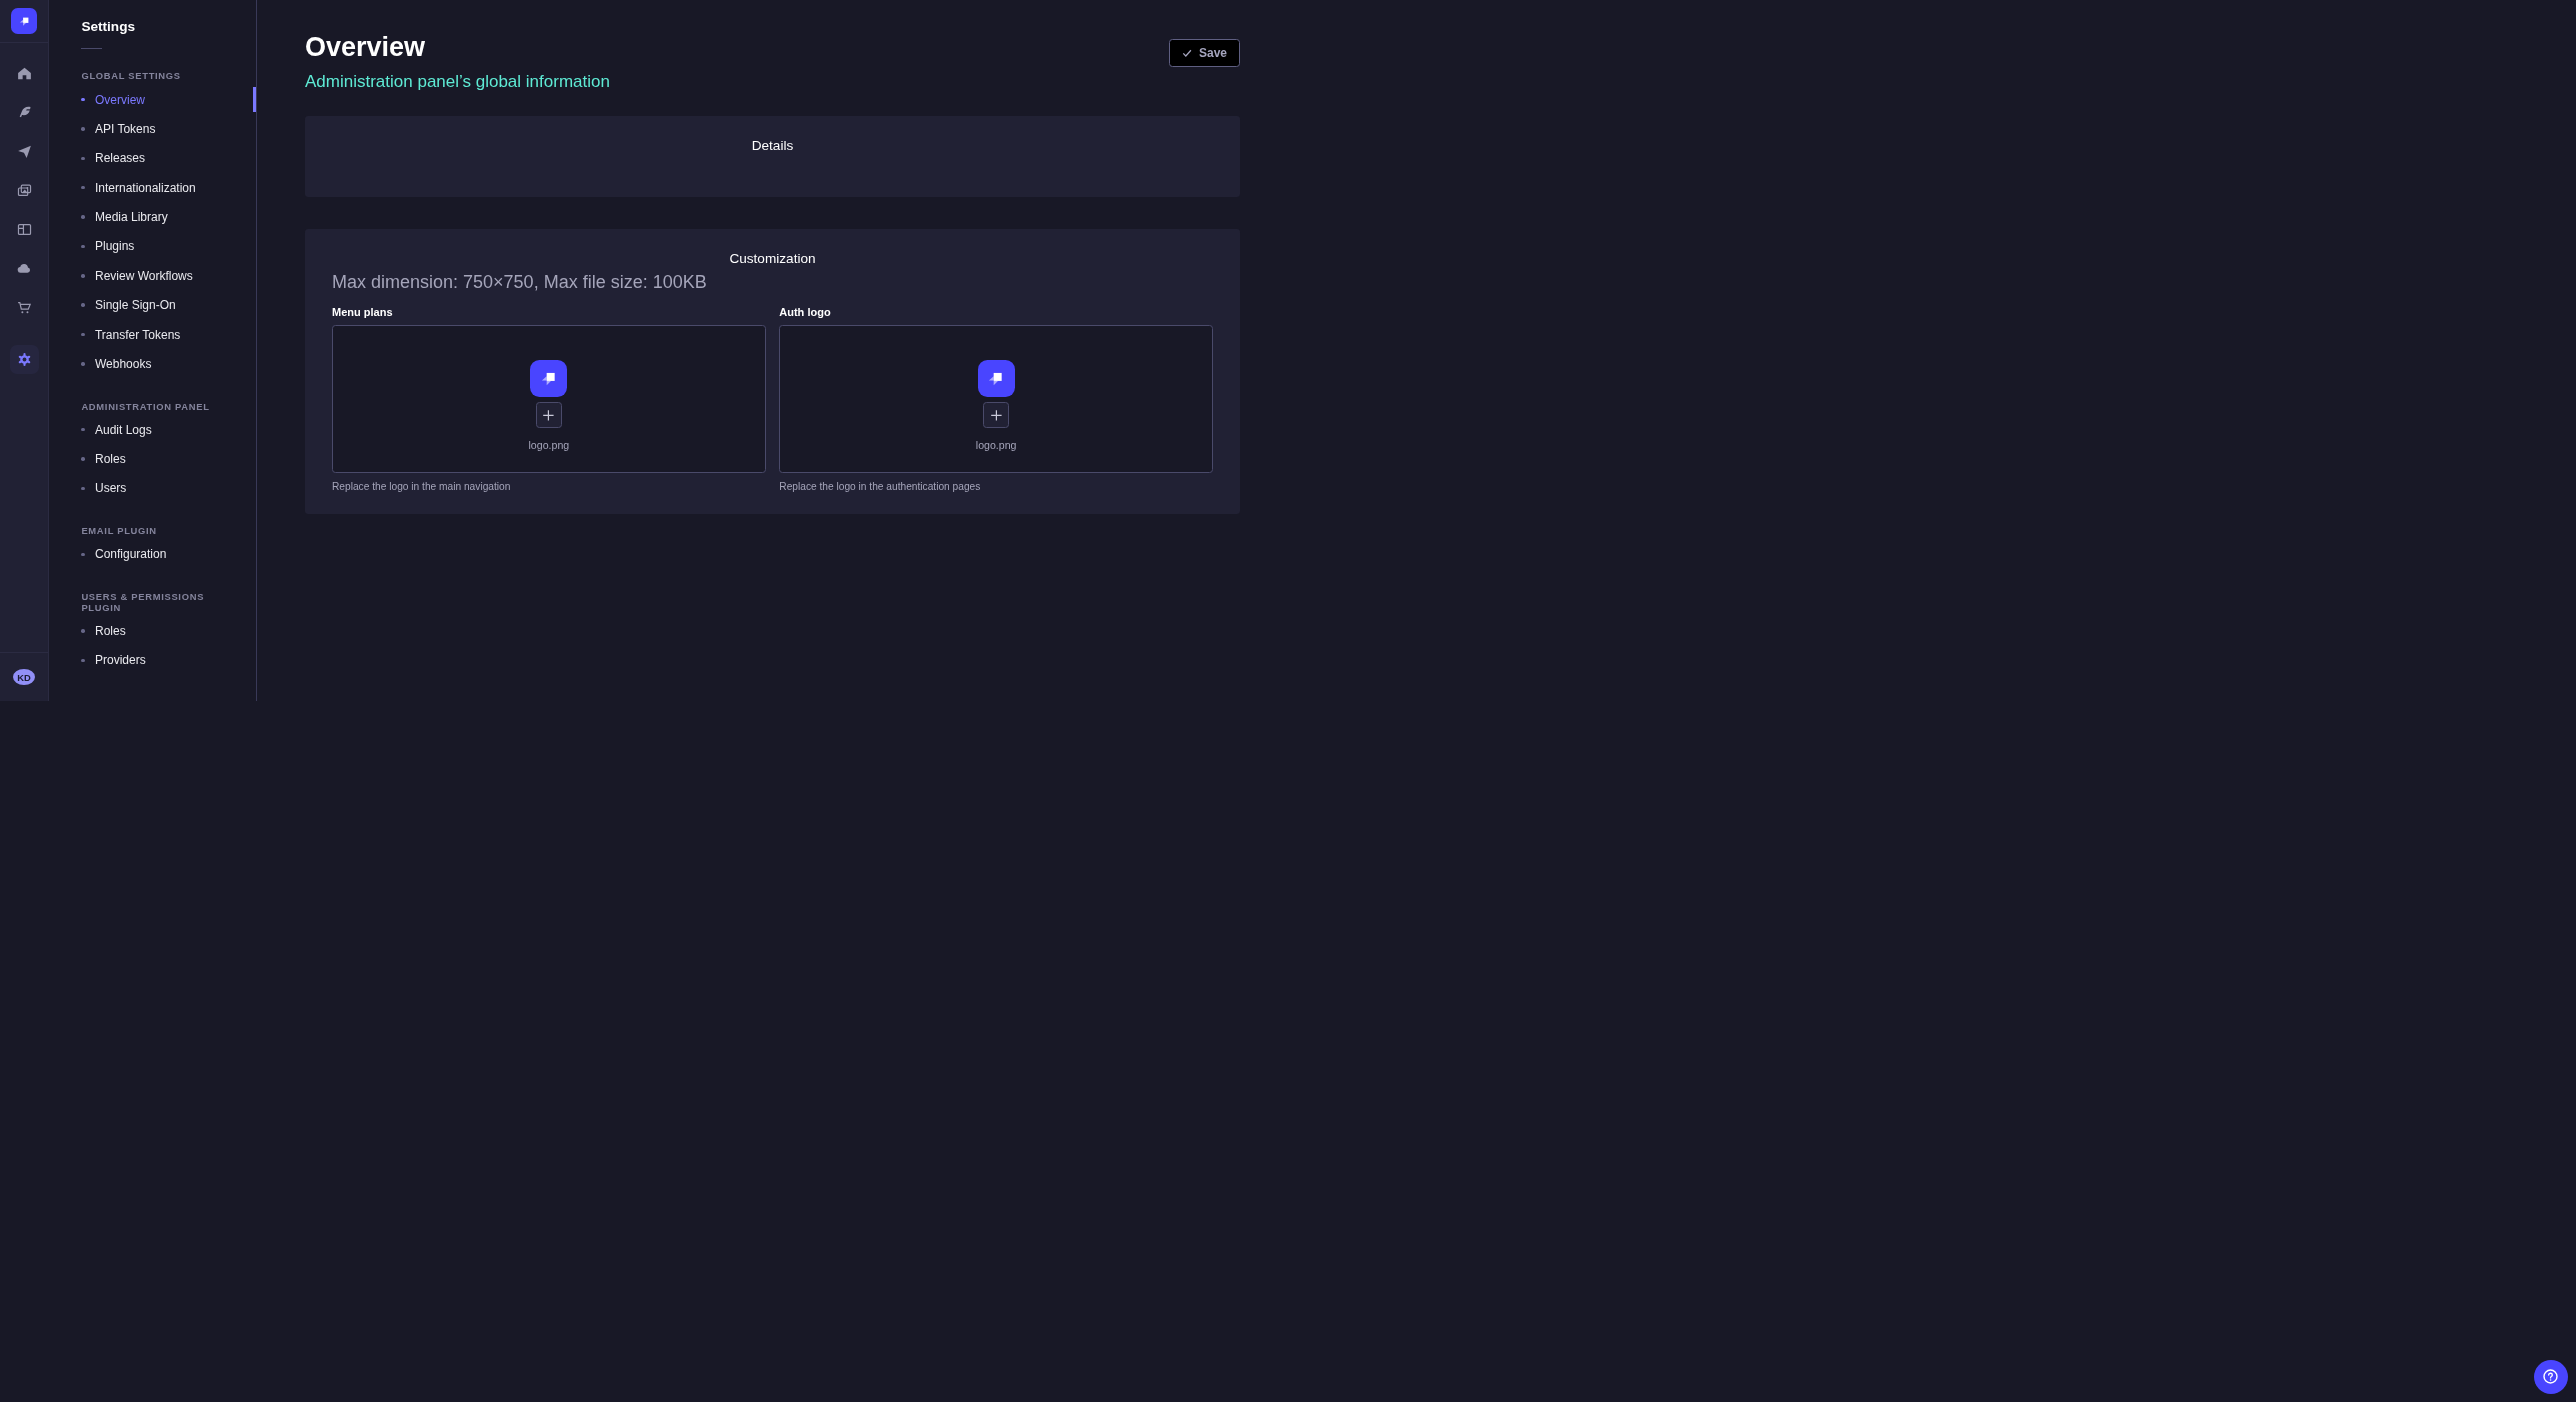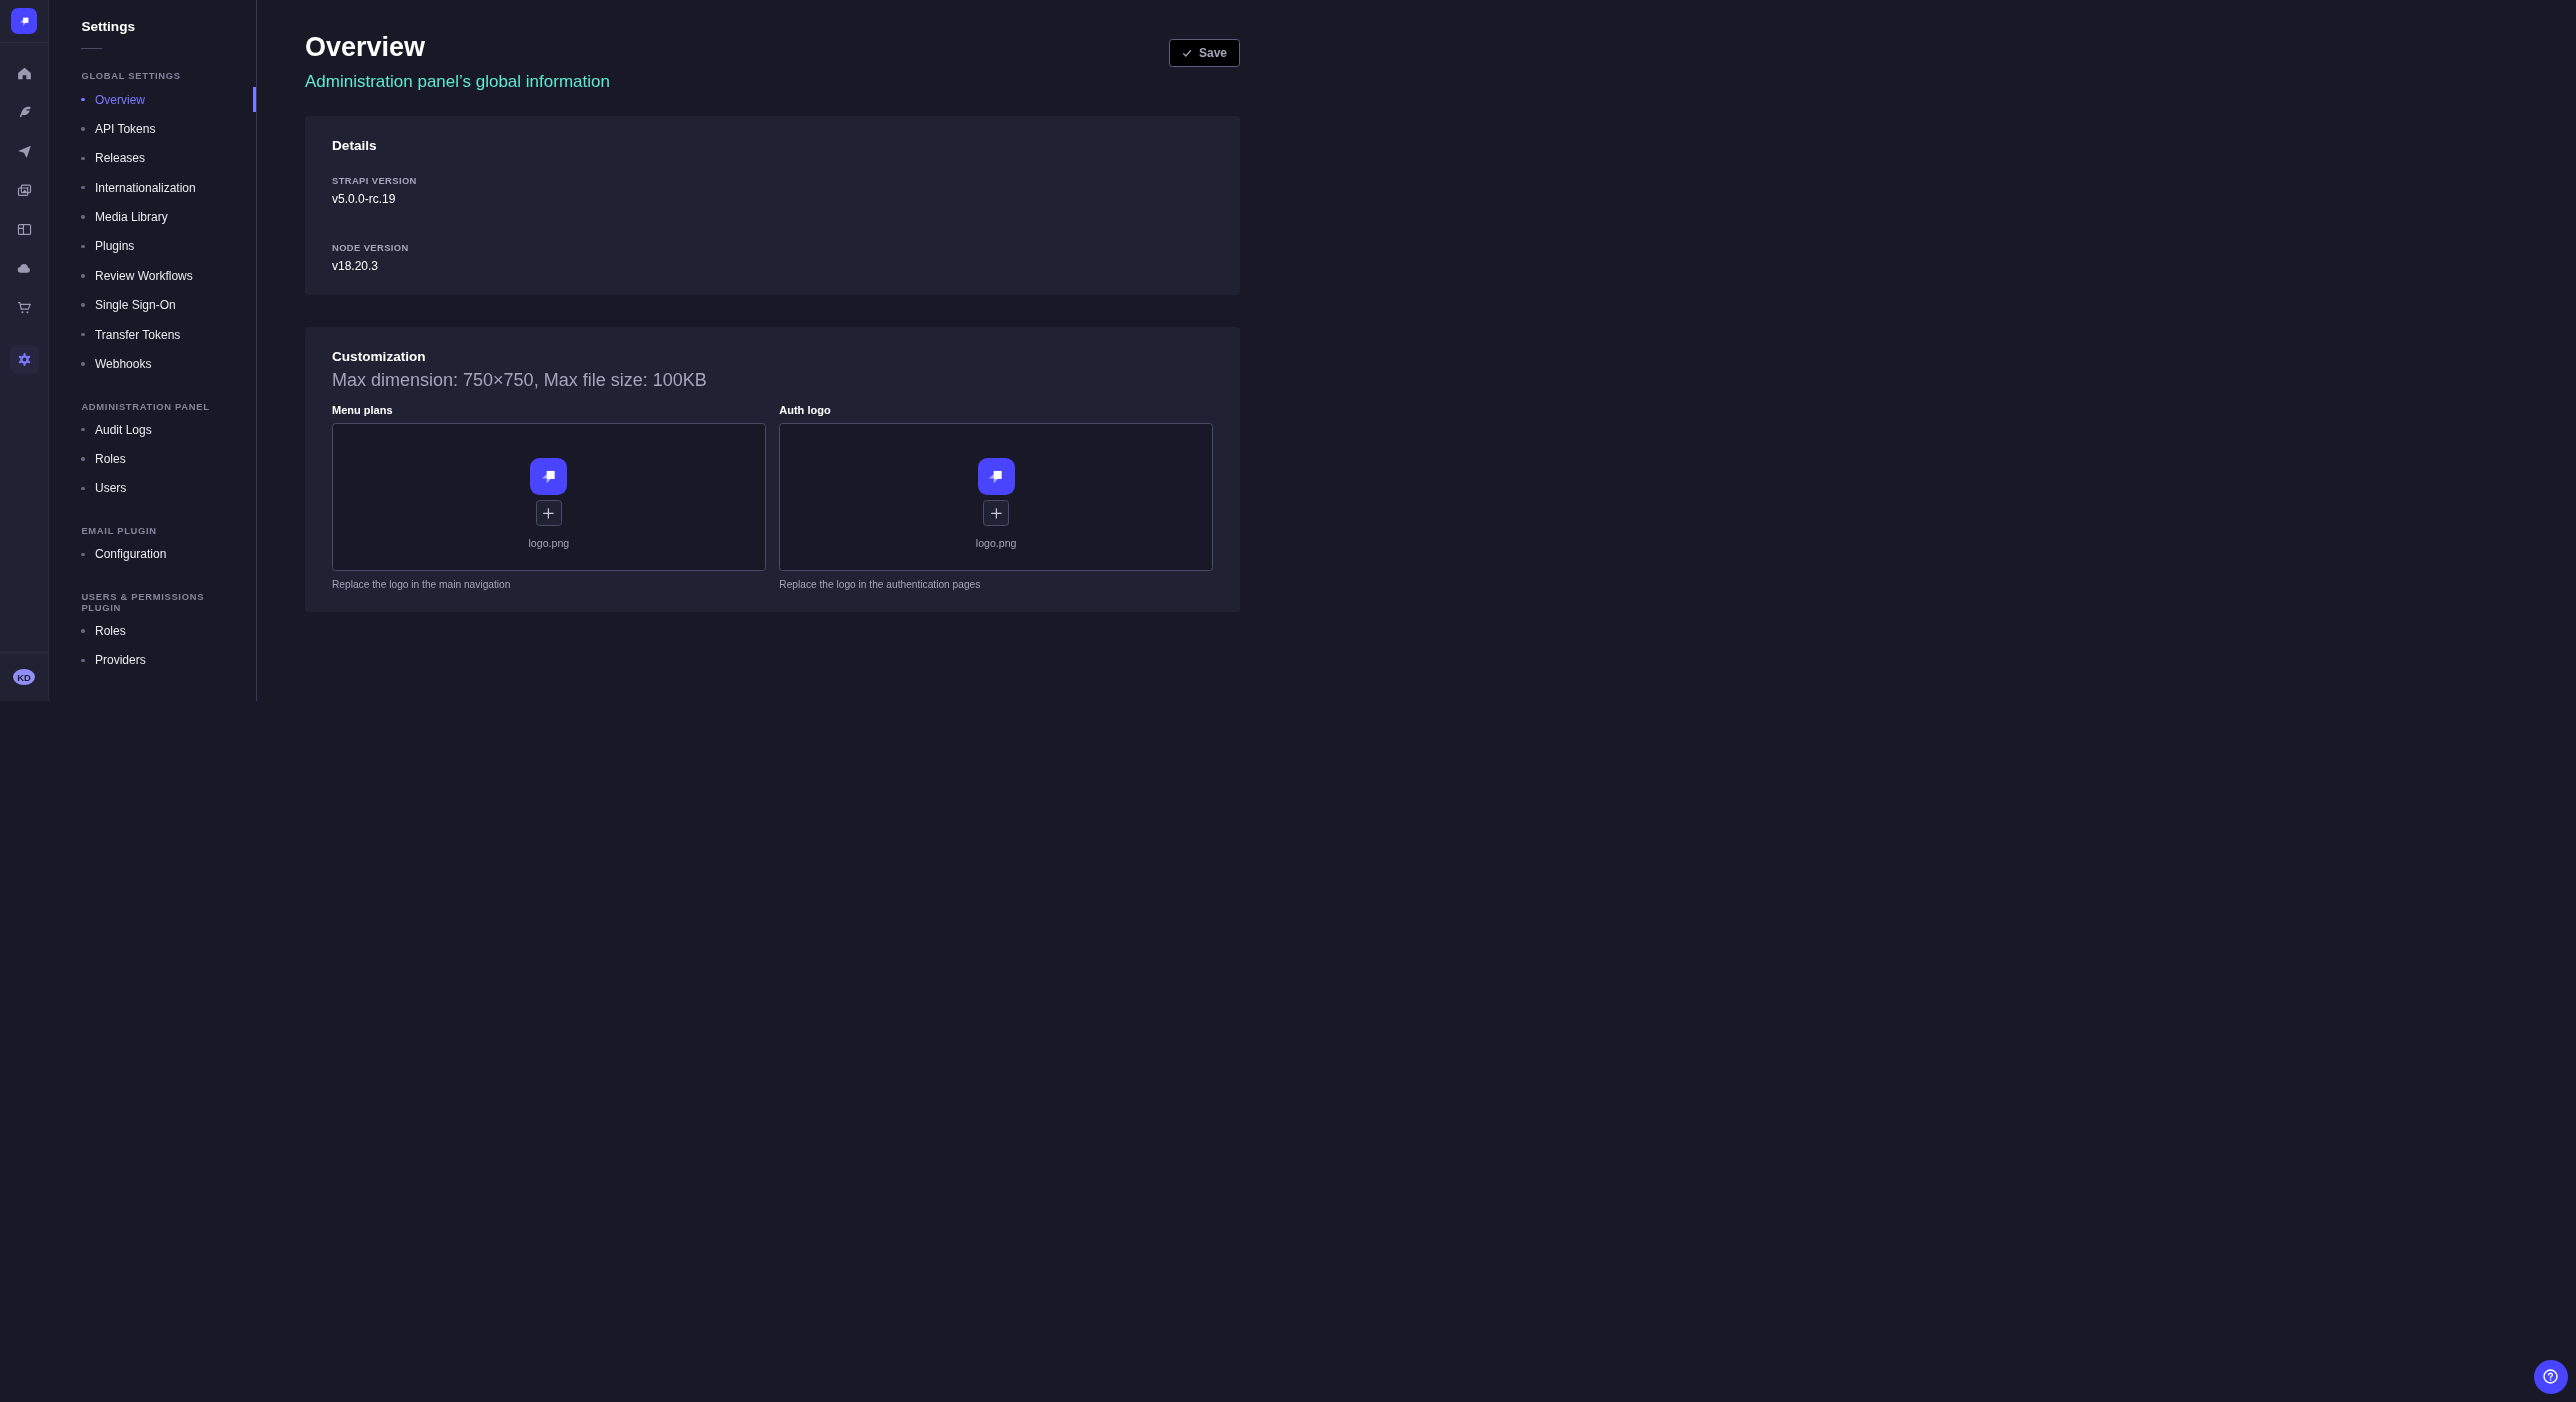--- a/index.html
+++ b/index.html
@@ -68,21 +68,21 @@
     margin-top:6.8px; display:flex; align-items:center; gap:6.8px;
     background:#000000; border:0.9px solid #5f5f82; border-radius:3.4px;
     padding:6px 12px; font-size:12px; color:#a5a5be; cursor:pointer;
     font-family:inherit; font-weight:600;
   }
   .save-btn svg { width:10.2px; height:10.2px; }
   .card {
     background:#212134; border-radius:3.4px; padding:22px 27px;
   }
   .card-details { margin-top:24px; }
-  .card-title { font-size:13.6px; font-weight:700; color:#ffffff; }
+  .card-title { font-size:13.6px; font-weight:400; color:#ffffff;text-align:center; }
   .fields-grid { display:grid; grid-template-columns:1fr 1fr; column-gap:17px; margin-top:22px; }
   .field-label {
     font-size:9.4px; font-weight:600; letter-spacing:0.4px; color:#a5a5ba;
   }
   .field-value { margin-top:6px; font-size:12px; color:#ffffff; }
   .field + .field { margin-top:36px; }
   .pricing-link {
     margin-top:15.3px; display:inline-flex; align-items:center; gap:6.8px;
     font-size:12px; color:#7b79ff; text-decoration:none; cursor:pointer;
   }
@@ -289,30 +289,20 @@
       <svg viewBox="0 0 16 16" fill="none" stroke="currentColor" stroke-width="2">
         <path d="M2 8.5 6 12.5 14 3.5"></path>
       </svg>
       <span>Save</span>
     </button>
   </div>
 
   <section class="card card-details">
     <h2 class="card-title">Details</h2>
     <div class="fields-grid">
-      <div>
-        <div class="field">
-          <div class="field-label">STRAPI VERSION</div>
-          <div class="field-value">v5.0.0-rc.19</div>
-        </div>
-        <div class="field">
-          <div class="field-label">NODE VERSION</div>
-          <div class="field-value">v18.20.3</div>
-        </div>
-      </div>
     </div>
   </section>
 
   <section class="card card-custom">
     <h2 class="card-title">Customization</h2>
     <div class="card-subtitle">Max dimension: 750×750, Max file size: 100KB</div>
     <div class="uploads-grid">
 
       <div>
         <div class="upload-label">Menu plans</div>

